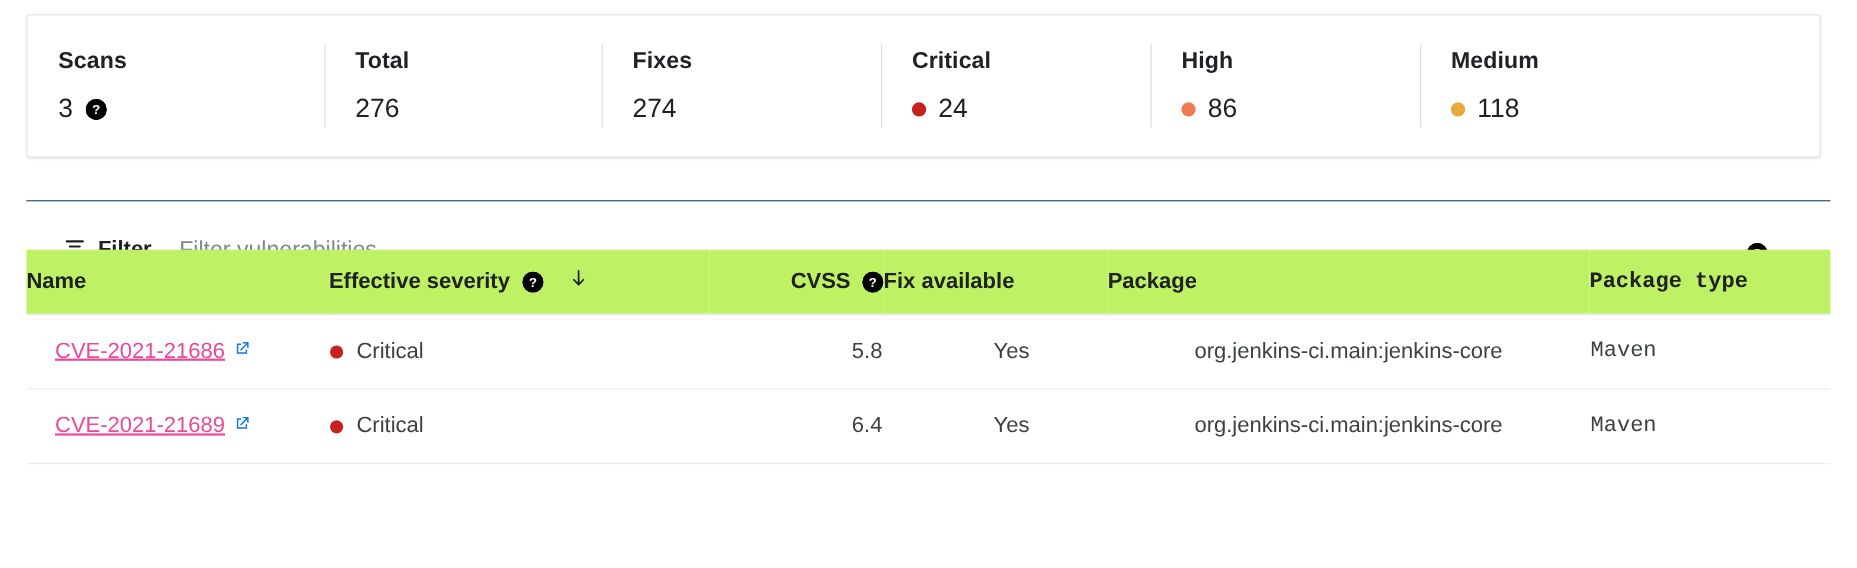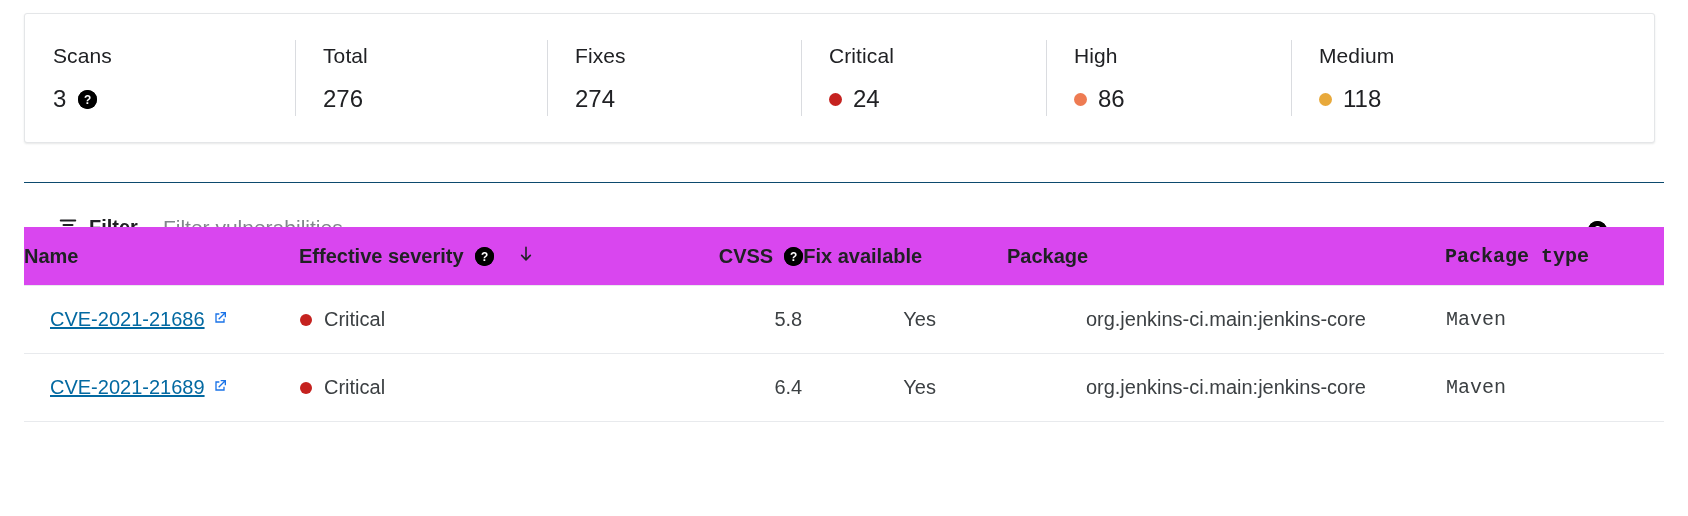--- a/index.html
+++ b/index.html
@@ -51,21 +51,21 @@
     content: "";
     position: absolute;
     left: 0;
     top: 26px;
     bottom: 26px;
     width: 1px;
     background: #dadce0;
   }
   .stat-label {
     font-size: 21px;
-    font-weight: normal;
+    font-weight: bold;
     letter-spacing: .1px;
     color: #202124;
     line-height: 1;
     margin-bottom: 21px;
   }
   .stat-value-row {
     display: flex;
     align-items: center;
     line-height: 1;
   }
@@ -148,21 +148,21 @@
 
   
   .vuln-table {
     position: absolute;
     left: 24px;
     top: 227px;
     width: 1640px;
     border-collapse: collapse;
     table-layout: fixed;
   }
-  .vuln-table thead tr { background: #d946ef; }
+  .vuln-table thead tr { background: #bef264; }
   .vuln-table th {
     height: 58px;
     padding: 0 0 0 0;
     font-size: 20px;
     font-weight: bold;
     color: #202124;
     text-align: left;
     vertical-align: middle;
     border-bottom: 1px solid #e8eaed;
     white-space: nowrap;
@@ -185,21 +185,21 @@
   .col-name     { width: 270px; padding-left: 26px; }
   .col-sev      { width: 340px; }
   .col-cvss     { width: 155px; text-align: right; }
   .col-fix      { width: 200px; padding-left: 30px; text-align: center; }
   .col-pkg      { width: 430px; text-align: center; }
   .col-pkgtype  { width: 215px; font-family: Liberation Mono, monospace; }
 
   td.col-cvss { text-align: right; }
 
   .cve-link {
-    color: #0369a1;
+    color: #ec4899;
     text-decoration: underline;
     display: inline-flex;
     align-items: flex-end;
     gap: 7px;
     cursor: pointer;
   }
   .cve-plain { color: #3c4043; }
   .ext-icon { display: inline-block; vertical-align: middle; }
 
   .sev-cell {

